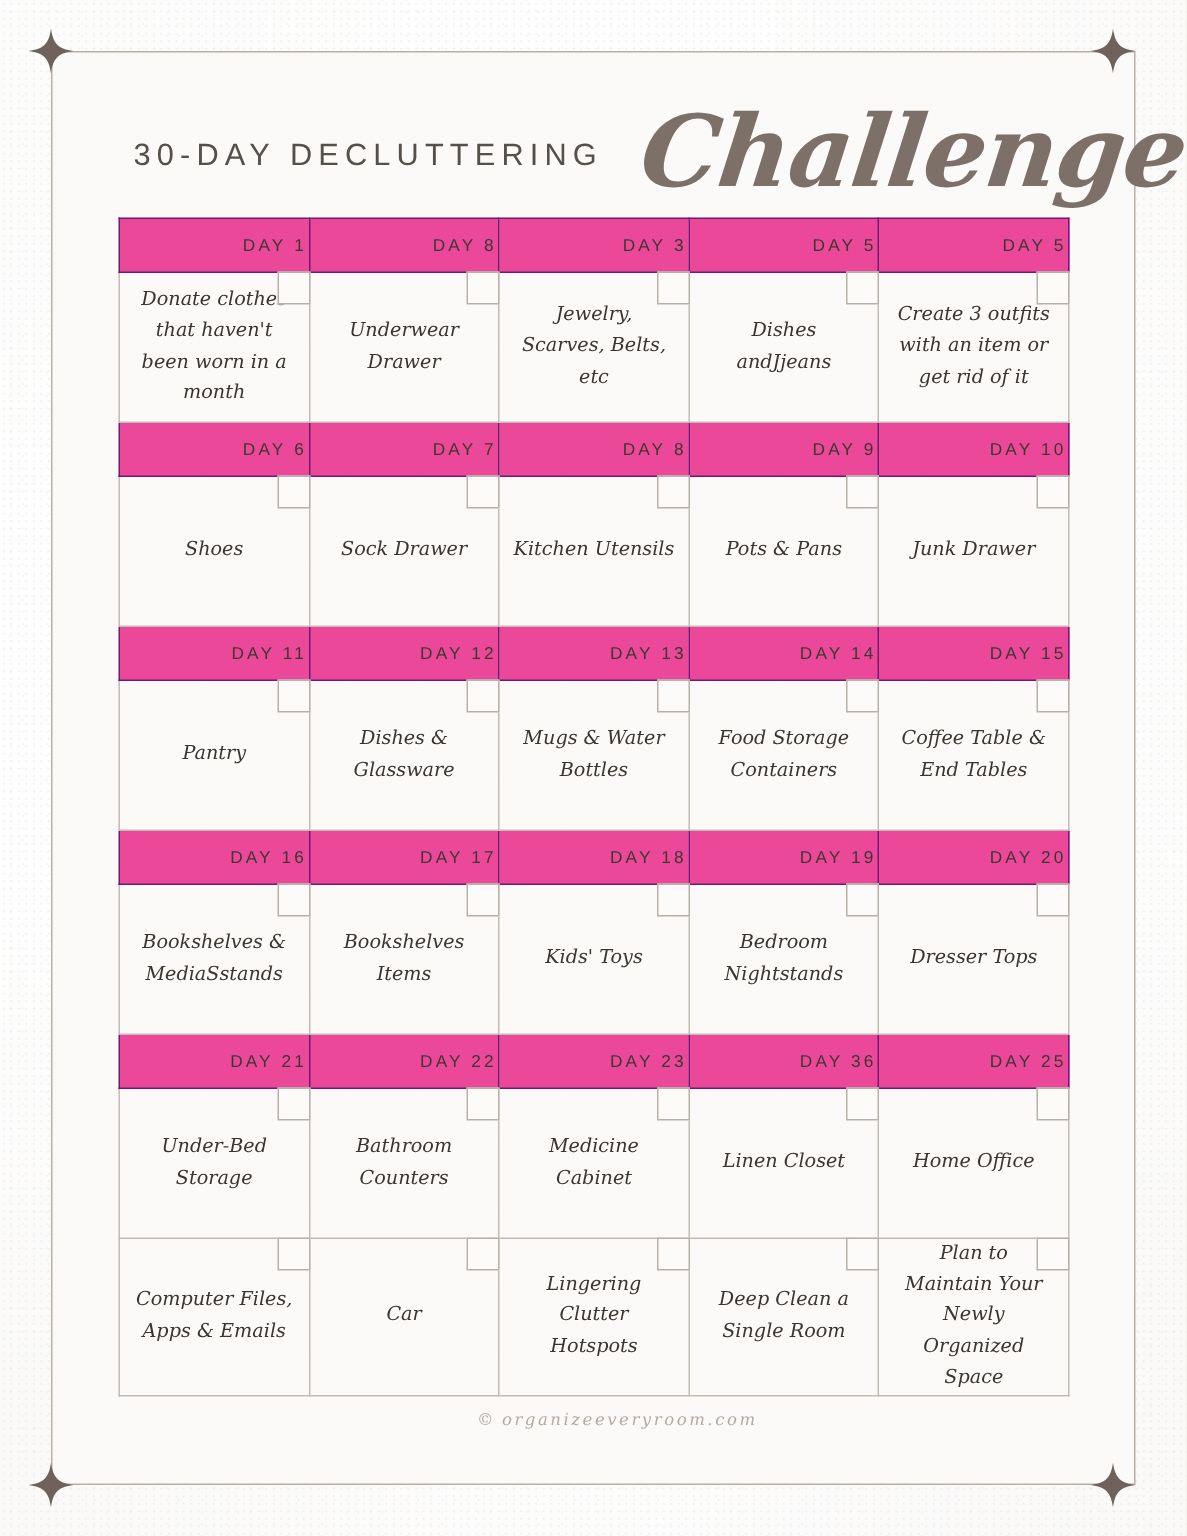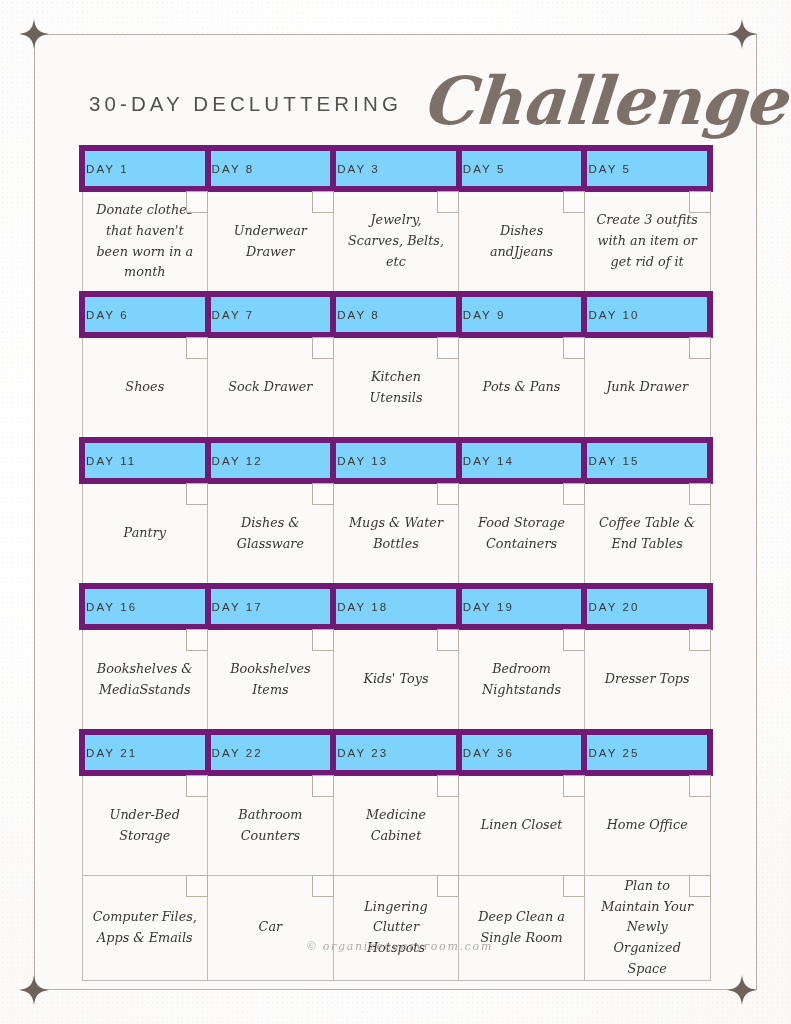--- a/index.html
+++ b/index.html
@@ -124,24 +124,24 @@
   
   .calendar {
     position: absolute;
     left: 45px;
     top: 111px;
     width: 634px;
     border-collapse: collapse;
     table-layout: fixed;
   }
   .cal-row-head td {
-    background: #7dd3fc;
-    border: 6px solid #701a75;
+    background: #ec4899;
+    border: 1px solid #701a75;
     height: 33px;
-    text-align: left;
+    text-align: right;
     vertical-align: middle;
     font-family: "Liberation Sans", sans-serif;
     font-size: 11.5px;
     letter-spacing: 2.1px;
     color: #3c3732;
     font-weight: 400;
   }
   .cal-row-body td {
     background: transparent;
     border: 1px solid #c3bbb3;
@@ -168,21 +168,21 @@
     width: 22px;
     height: 22px;
     border: 1px solid #b9b0a7;
     background: #fcfbf9;
     box-sizing: border-box;
   }
 
   
   .footer {
     position: absolute;
-    left: 4px;
+    left: 16px;
     top: 906px;
     width: 723px;
     text-align: center;
     font-family: "DejaVu Serif", serif;
     font-style: italic;
     font-size: 11px;
     letter-spacing: 1.7px;
     color: #b3aaa2;
     white-space: nowrap;
   }

